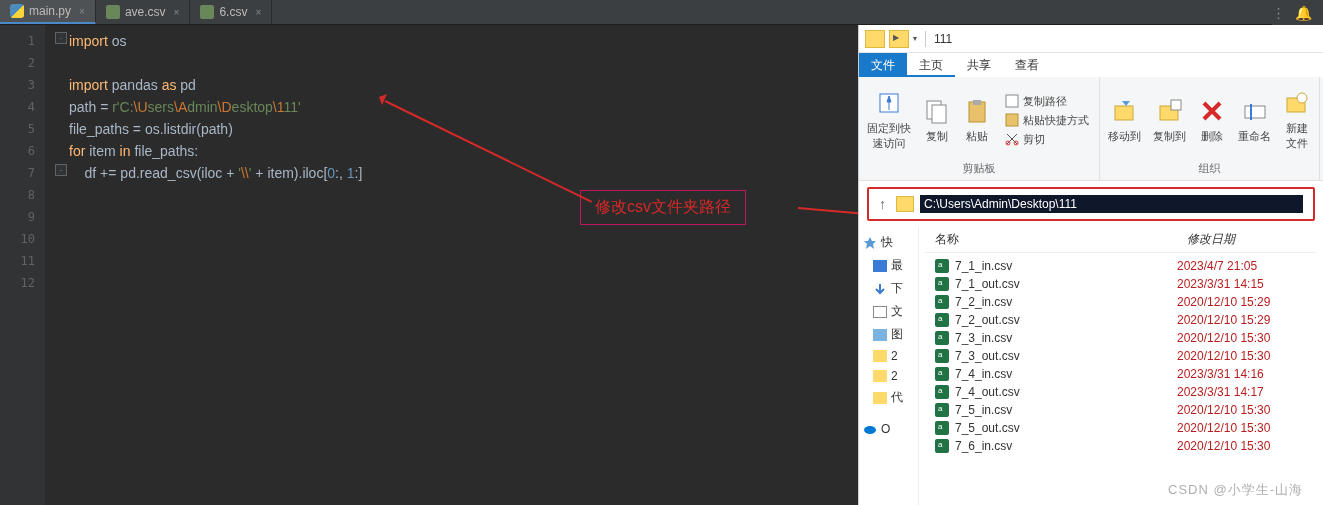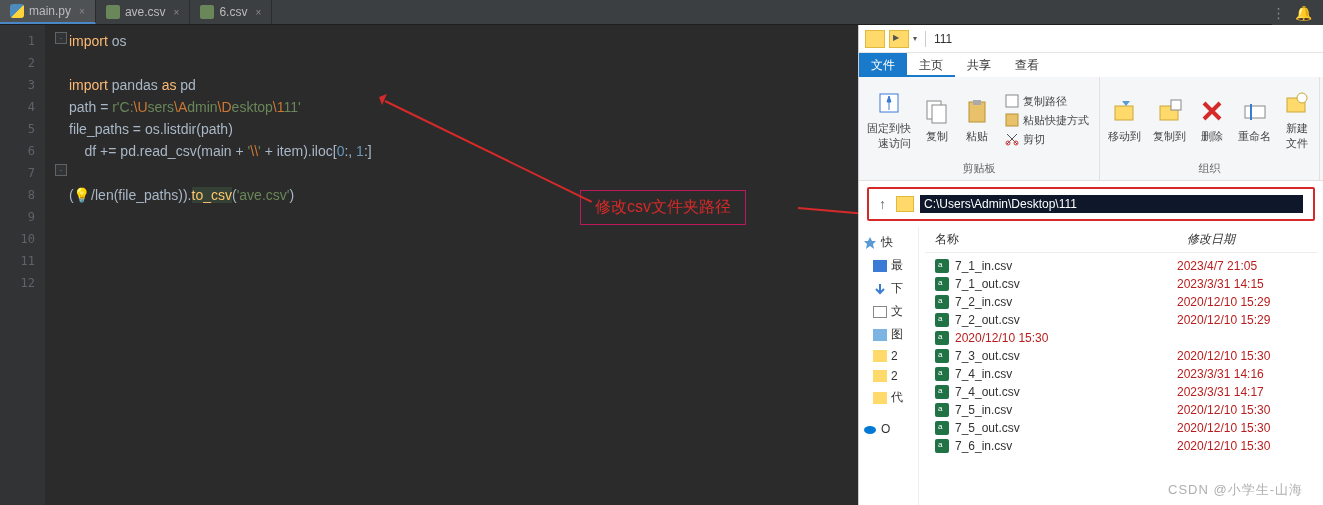--- a/index.html
+++ b/index.html
@@ -125,23 +125,23 @@
     <div class="line-no">12</div>
   </div>
   <div class="code" style="padding-left:24px;">
     <div class="fold-marker" style="top:7px;">-</div>
     <div class="fold-marker" style="top:139px;">-</div>
     <div class="code-line"><span class="kw">import</span><span class="plain"> os</span></div>
     <div class="code-line"></div>
     <div class="code-line"><span class="kw">import</span><span class="plain"> pandas </span><span class="kw">as</span><span class="plain"> pd</span></div>
     <div class="code-line"><span class="plain">path = </span><span class="str">r'C:</span><span class="esc">\U</span><span class="str">sers</span><span class="esc">\A</span><span class="str">dmin</span><span class="esc">\D</span><span class="str">esktop</span><span class="esc">\1</span><span class="str">11'</span></div>
     <div class="code-line"><span class="plain">file_paths = os.listdir(path)</span></div>
-    <div class="code-line"><span class="plain">    df += pd.read_csv(main + </span><span class="str">'</span><span class="esc">\\</span><span class="str">'</span><span class="plain"> + item).iloc[</span><span class="num">0</span><span class="plain">:</span><span class="plain">, </span><span class="num">1</span><span class="plain">:]</span></div>
+    <div class="code-line"><span class="kw">for </span><span class="plain">item </span><span class="kw">in </span><span class="plain">file_paths:</span></div>
+    <div class="code-line"><span class="plain">    df += pd.read_csv(iloc + </span><span class="str">'</span><span class="esc">\\</span><span class="str">'</span><span class="plain"> + item).iloc[</span><span class="num">0</span><span class="plain">:</span><span class="plain">, </span><span class="num">1</span><span class="plain">:]</span></div>
     <div class="code-line"></div>
-    <div class="code-line"><span class="plain">(</span><span class="bulb">💡</span><span class="plain">/</span><span class="bi">len</span><span class="plain">(file_paths)).</span><span class="func" style="background:#344134;">to_csv</span><span class="plain">(</span><span class="str">'ave.csv'</span><span class="plain">)</span></div>
     <div class="code-line"></div>
   </div>
 </div>
 
 <div class="anno-box">
   <span>修改csv文件夹路径</span>
 </div>
 
 <div class="red-line1" style="left:385px; top:100px; width:230px; transform: rotate(26deg);"></div>
 <div class="arrowhead" style="left:373px; top:91px; border-right-color:#d62929; transform:rotate(24deg);"></div>
@@ -169,21 +169,21 @@
   <div class="ribbon">
     <div class="ribbon-group">
       <div class="ribbon-btns">
         <div class="ribbon-btn">
           <div class="big-icon">
               <svg width="26" height="26">
                 <rect x="4" y="4" width="18" height="18" fill="#fff" stroke="#3a7bd5"></rect>
                 <path d="M13 6 L15 12 L11 12 Z M13 12 L13 20" stroke="#3a7bd5" fill="#3a7bd5"></path>
               </svg>
             </div>
-          <span style="white-space:pre-line;text-align:right;">固定到快
+          <span style="white-space:pre-line;text-align:center;">固定到快
 速访问</span>
         </div>
         <div class="ribbon-btn">
           <div class="big-icon">
               <svg width="26" height="26">
                 <rect x="3" y="3" width="14" height="18" fill="#fff" stroke="#888"></rect>
                 <rect x="8" y="7" width="14" height="18" fill="#fff" stroke="#888"></rect>
               </svg>
             </div>
           <span>复制</span>
@@ -347,20 +347,21 @@
             <div class="fname">7_2_in.csv</div>
             <div class="fdate">2020/12/10 15:29</div>
           </div>
           <div class="file-row">
             <div class="xl-icon"></div>
             <div class="fname">7_2_out.csv</div>
             <div class="fdate">2020/12/10 15:29</div>
           </div>
           <div class="file-row">
             <div class="xl-icon"></div>
+            <div class="fname">7_3_in.csv</div>
             <div class="fdate">2020/12/10 15:30</div>
           </div>
           <div class="file-row">
             <div class="xl-icon"></div>
             <div class="fname">7_3_out.csv</div>
             <div class="fdate">2020/12/10 15:30</div>
           </div>
           <div class="file-row">
             <div class="xl-icon"></div>
             <div class="fname">7_4_in.csv</div>

